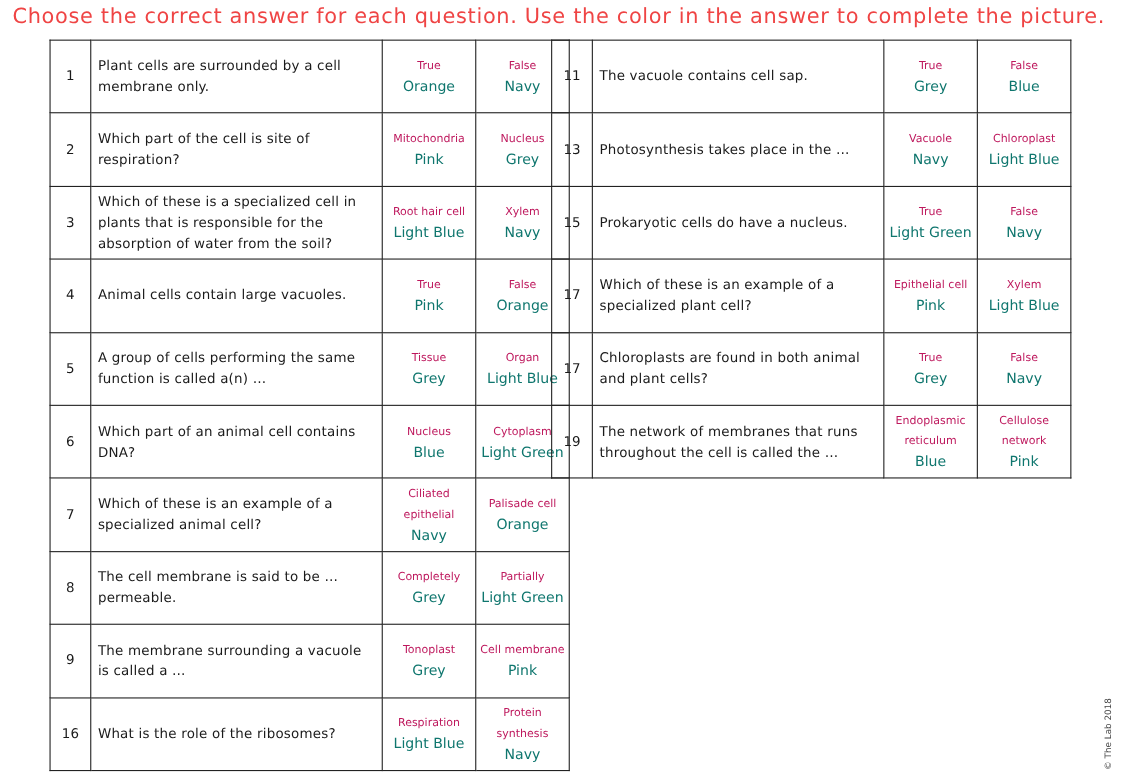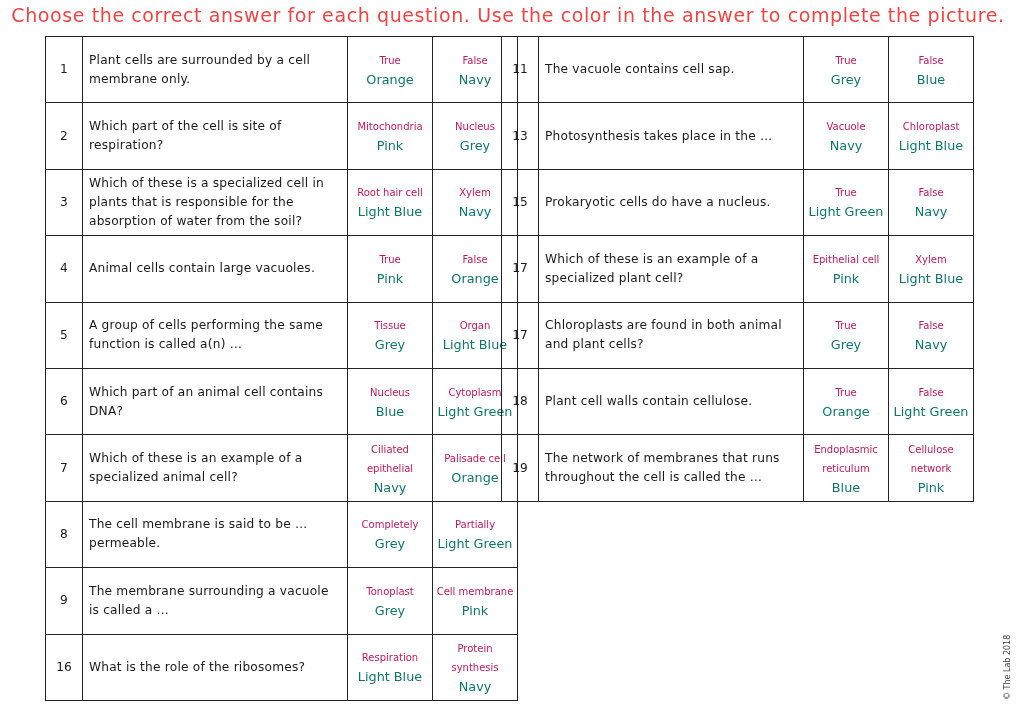--- a/index.html
+++ b/index.html
@@ -218,32 +218,20 @@
         <td class="ans">
           <span class="ans-label">True</span>
           <span class="ans-color">Grey</span>
         </td>
         <td class="ans">
           <span class="ans-label">False</span>
           <span class="ans-color">Navy</span>
         </td>
       </tr>
       <tr>
-        <td class="num">18</td>
-        <td class="q">Plant cell walls contain cellulose.</td>
-        <td class="ans">
-          <span class="ans-label">True</span>
-          <span class="ans-color">Orange</span>
-        </td>
-        <td class="ans">
-          <span class="ans-label">False</span>
-          <span class="ans-color">Light Green</span>
-        </td>
-      </tr>
-      <tr>
         <td class="num">19</td>
         <td class="q">The network of membranes that runs throughout the cell is called the …</td>
         <td class="ans">
           <span class="ans-label">Endoplasmic reticulum</span>
           <span class="ans-color">Blue</span>
         </td>
         <td class="ans">
           <span class="ans-label">Cellulose network</span>
           <span class="ans-color">Pink</span>
         </td>

